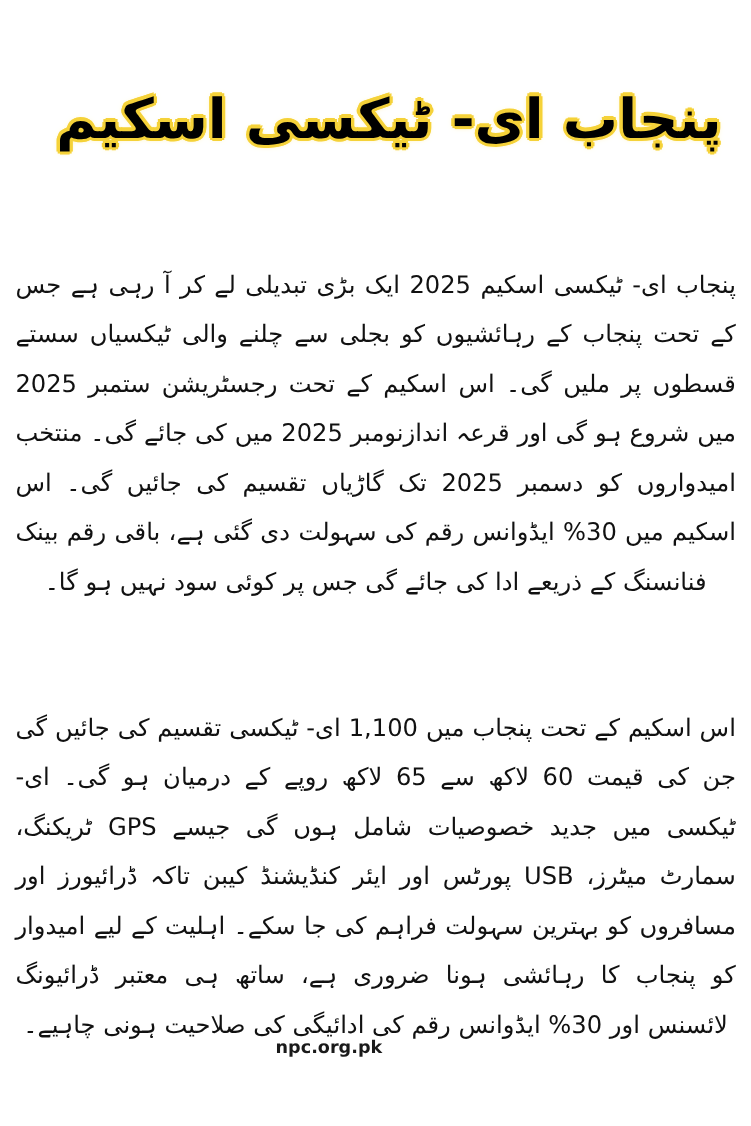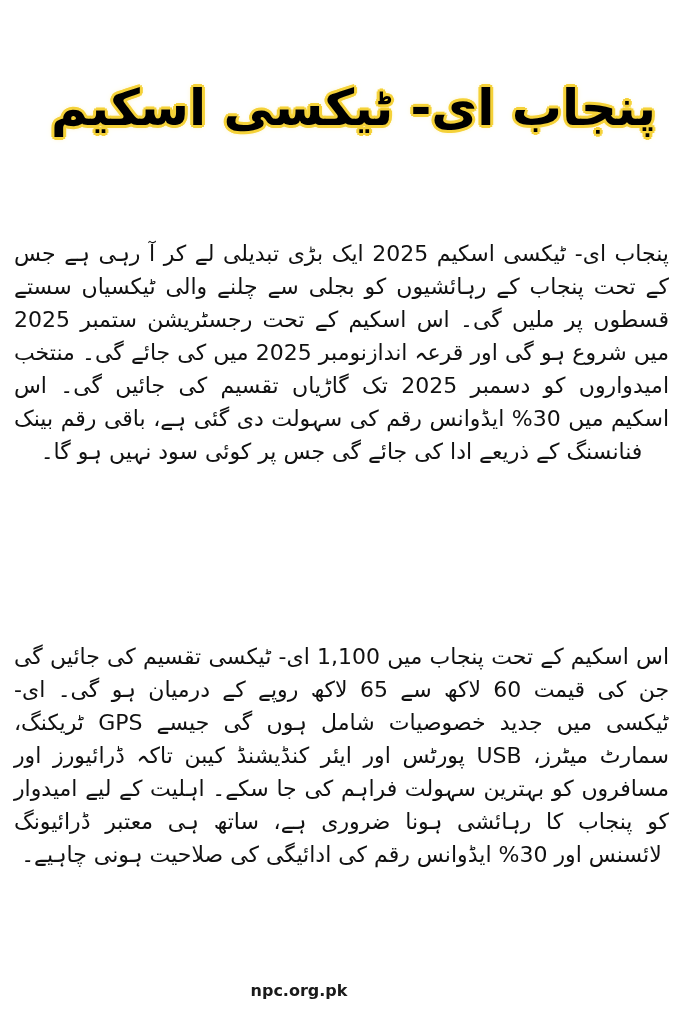--- a/index.html
+++ b/index.html
@@ -43,37 +43,36 @@
     }
     .article {
       position: absolute;
       left: 14px;
       width: 655px;
       direction: rtl;
       text-align: justify;
       text-align-last: center;
       font-family: "DejaVu Sans", sans-serif;
       font-size: 22px;
-      line-height: 33px;
+      line-height: 45px;
       color: #111111;
       margin: 0;
     }
     .p1 { top: 237px; }
     .p2 { top: 640px; }
     .footer {
       position: absolute;
       top: 942px;
       left: 0;
       width: 598px;
       text-align: center;
       font-family: "DejaVu Sans", sans-serif;
       font-weight: bold;
       font-size: 16px;
       color: #1a1a1a;
-      margin-top: 39px;
     }
   </style>
 </head>
 <body>
 
 <div class="title">پنجاب ای- ٹیکسی اسکیم</div>
 
 <p class="article p1">پنجاب ای- ٹیکسی اسکیم 2025 ایک بڑی تبدیلی لے کر آ رہی ہے جس کے تحت پنجاب کے رہائشیوں کو بجلی سے چلنے والی ٹیکسیاں سستے قسطوں پر ملیں گی۔ اس اسکیم کے تحت رجسٹریشن ستمبر 2025 میں شروع ہو گی اور قرعہ اندازنومبر 2025 میں کی جائے گی۔ منتخب امیدواروں کو دسمبر 2025 تک گاڑیاں تقسیم کی جائیں گی۔ اس اسکیم میں 30% ایڈوانس رقم کی سہولت دی گئی ہے، باقی رقم بینک فنانسنگ کے ذریعے ادا کی جائے گی جس پر کوئی سود نہیں ہو گا۔</p>
 
 <p class="article p2">اس اسکیم کے تحت پنجاب میں 1,100 ای- ٹیکسی تقسیم کی جائیں گی جن کی قیمت 60 لاکھ سے 65 لاکھ روپے کے درمیان ہو گی۔ ای- ٹیکسی میں جدید خصوصیات شامل ہوں گی جیسے GPS ٹریکنگ، سمارٹ میٹرز، USB پورٹس اور ایئر کنڈیشنڈ کیبن تاکہ ڈرائیورز اور مسافروں کو بہترین سہولت فراہم کی جا سکے۔ اہلیت کے لیے امیدوار کو پنجاب کا رہائشی ہونا ضروری ہے، ساتھ ہی معتبر ڈرائیونگ لائسنس اور 30% ایڈوانس رقم کی ادائیگی کی صلاحیت ہونی چاہیے۔</p>

